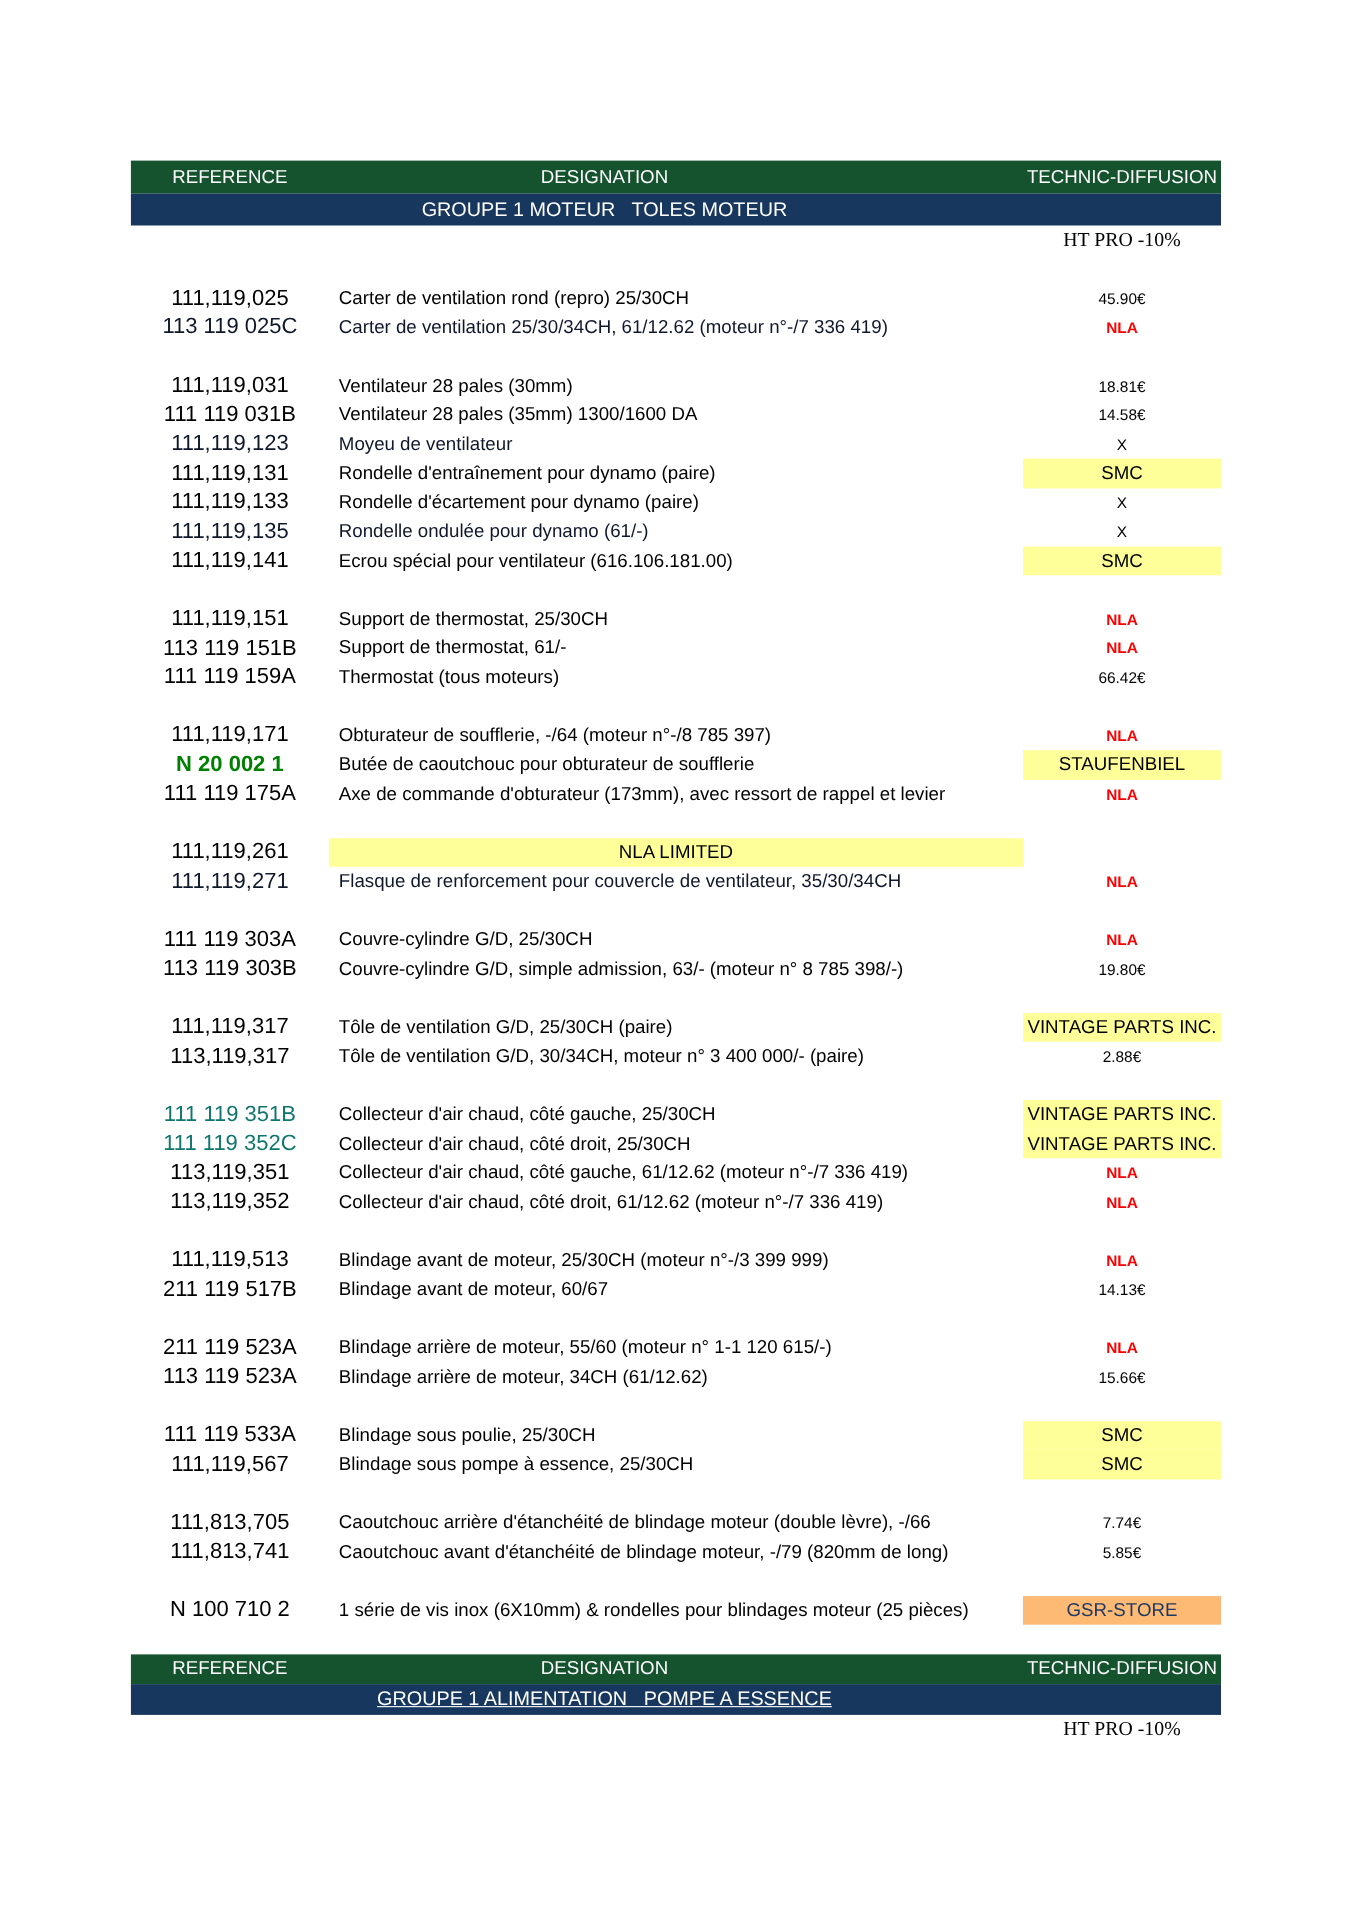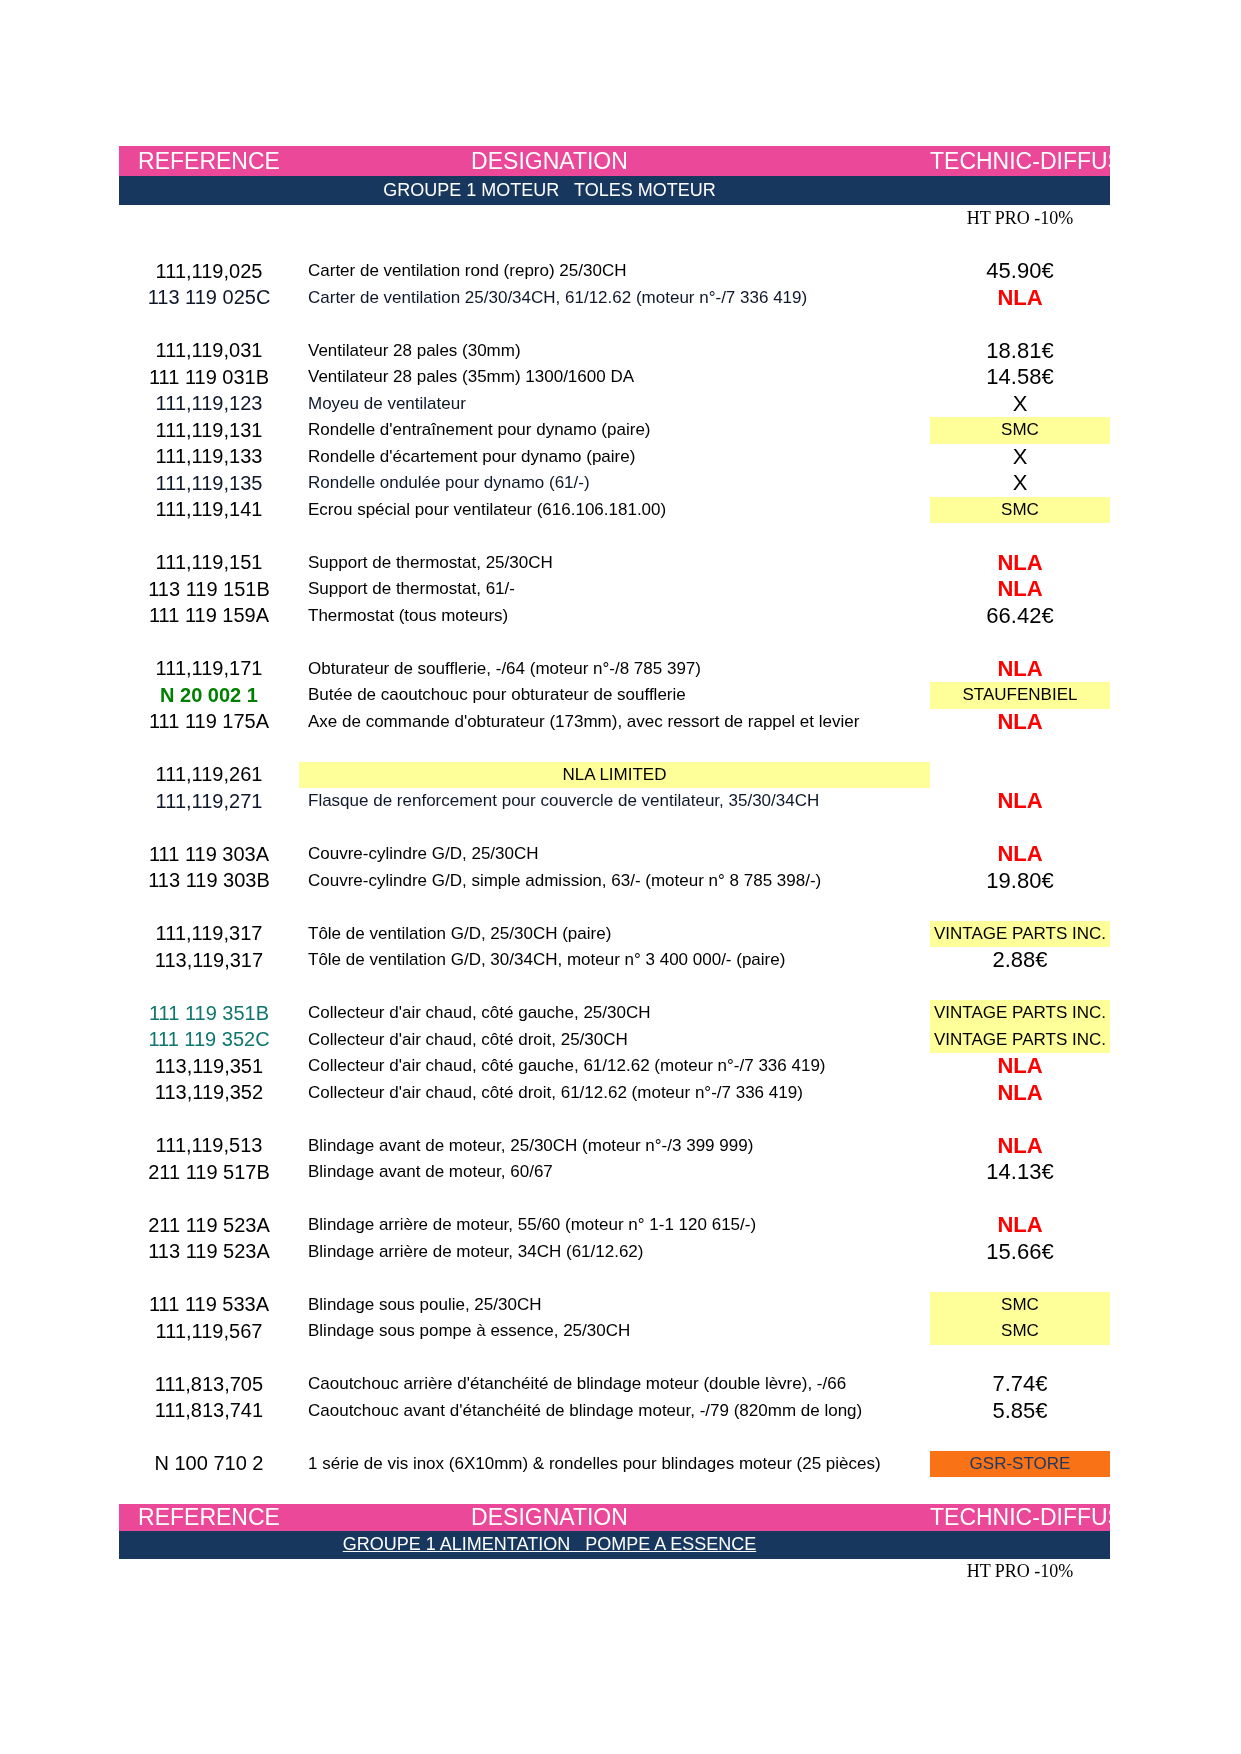--- a/index.html
+++ b/index.html
@@ -2,40 +2,40 @@
 <html><head>
 <meta charset="utf-8">
 <style>
   html,body{margin:0;padding:0;background:#ffffff;}
   body{font-family:"Liberation Sans", sans-serif;}
   .page{position:relative;width:1241px;height:1754px;background:#ffffff;overflow:hidden;}
   .sheet{position:absolute;left:119px;top:146px;width:991px;}
 
   
   .bar{display:grid;grid-template-columns:180px 501px 1fr 180px;align-items:center;}
-  .bar.gray{background:#ec4899;height:30px;color:#ffffff;font-size:23px;}
+  .bar.gray{background:#14532d;height:30px;color:#ffffff;font-size:17px;}
   .bar.blue{background:#17375e;height:29px;color:#ffffff;font-size:18px;}
   .bar.gray.small{height:27px;}
   .bar.blue.small{height:28px;text-decoration:underline;}
   .hcell{text-align:center;white-space:nowrap;}
   .band-title{grid-column:2;text-align:center;white-space:pre;}
 
   
   .row{display:grid;grid-template-columns:180px 631px 180px;height:26.5px;align-items:center;}
   .gap{height:26.5px;}
   .ref{text-align:center;font-size:20px;color:#000;white-space:nowrap;}
   .des{font-size:17px;color:#000;padding-left:9px;white-space:nowrap;overflow:visible;}
   .row.muted .ref,.row.muted .des{color:#0f172a;}
   .ref.navy{color:#0f766e;}
   .ref.green{color:#008000;font-weight:bold;}
-  .val{height:100%;display:flex;align-items:center;justify-content:center;font-size:22px;color:#000;white-space:nowrap;}
+  .val{height:100%;display:flex;align-items:center;justify-content:center;font-size:14px;color:#000;white-space:nowrap;}
   .val.bold{font-weight:normal;}
   .val.nla{color:#ff0000;font-weight:bold;}
   .val.badge{background:#ffff99;font-size:17px;}
-  .val.badge-purple{background:#f97316;font-size:17px;color:#1f3864;}
+  .val.badge-purple{background:#fdba74;font-size:17px;color:#1f3864;}
   .val.note{font-size:18px;font-family:Liberation Serif, serif;}
 </style>
 </head>
 <body>
 
 <div class="page">
   <div class="sheet">
 
     <div class="bar gray">
       <div class="hcell">REFERENCE</div>

